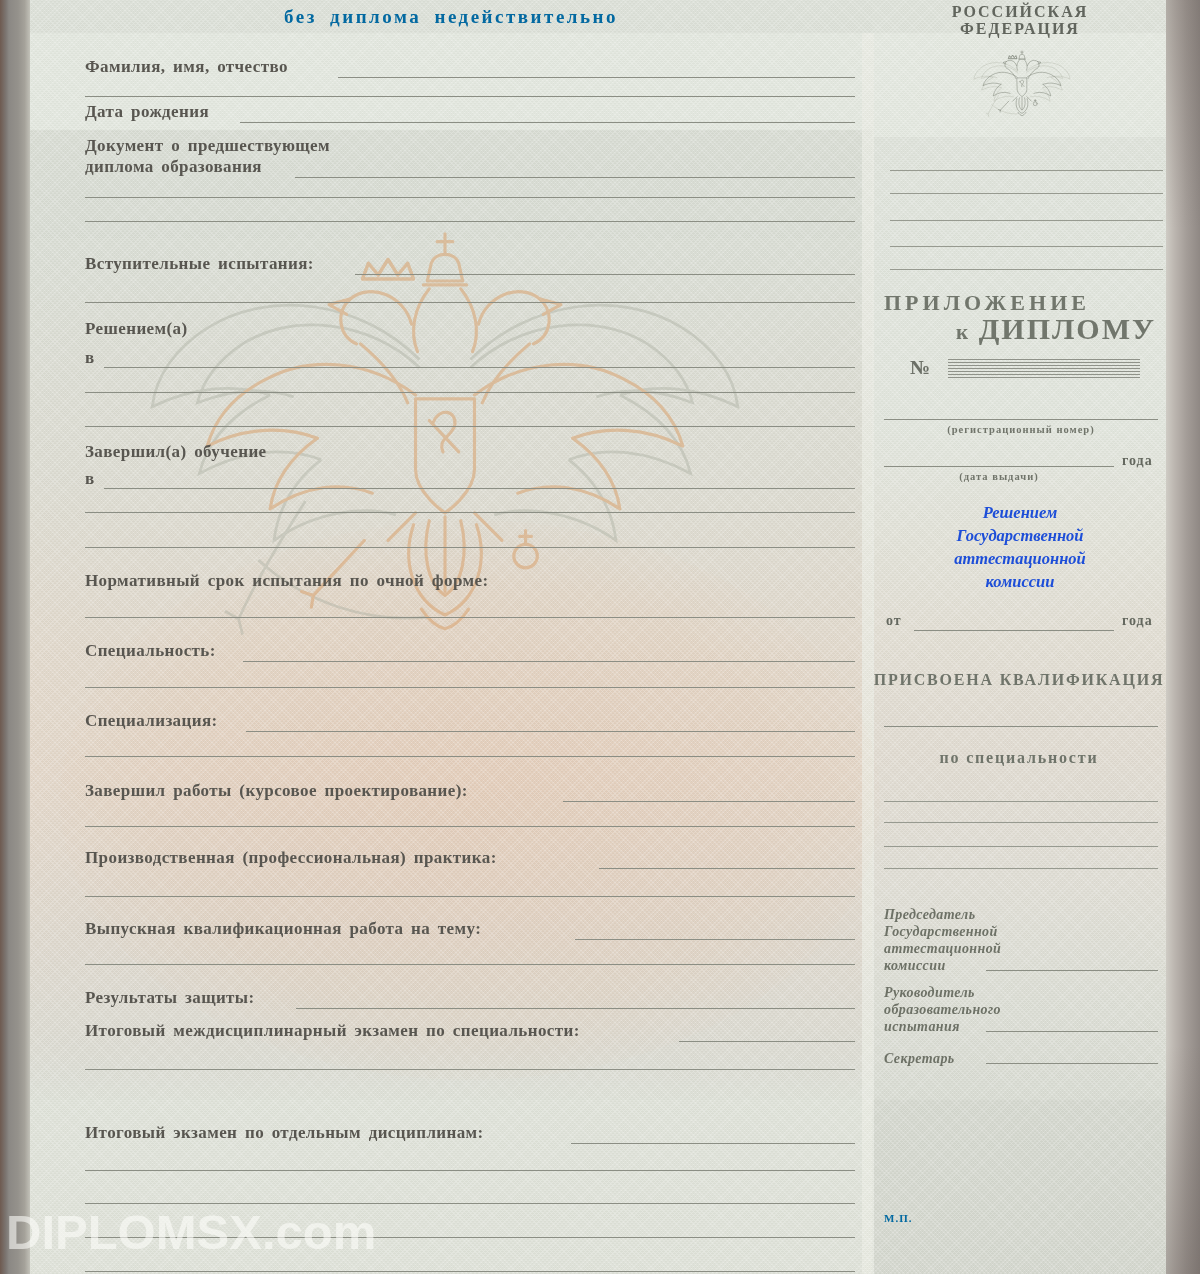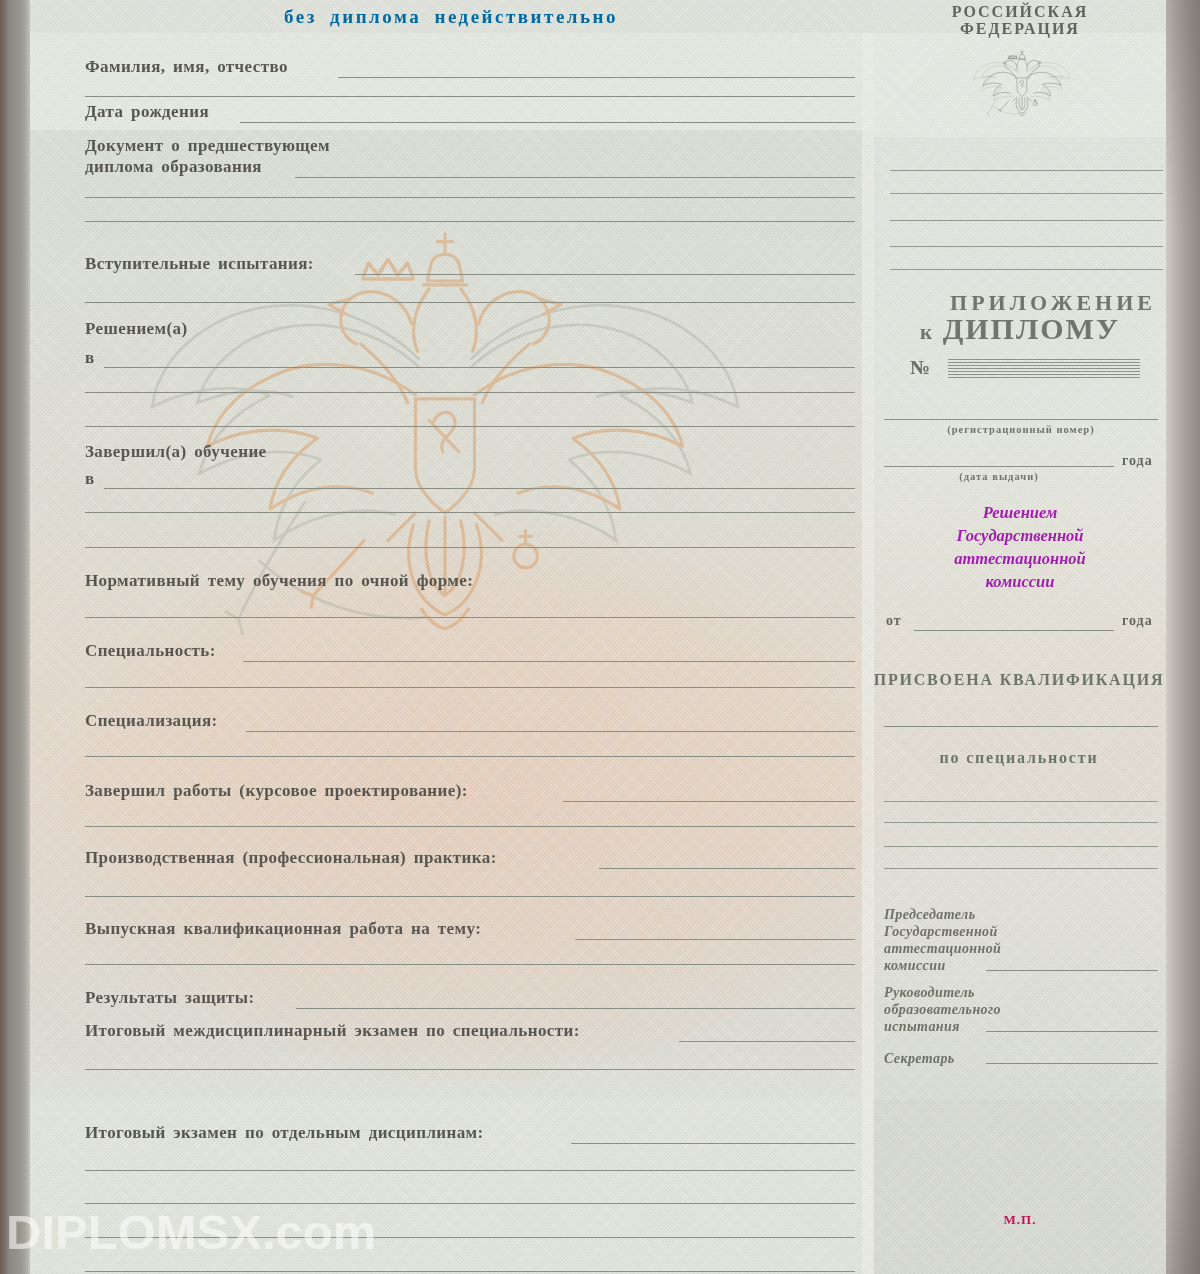--- a/index.html
+++ b/index.html
@@ -57,37 +57,37 @@
   }
   .ln{position:absolute;z-index:3;height:1px;background:#8b8e84;}
   .ln.soft{background:#979a90;}
   .header-notice{
     position:absolute;z-index:3;left:30px;top:6px;width:842px;text-align:center;
     font-weight:bold;font-size:19px;letter-spacing:2.5px;word-spacing:6px;color:#0369a1;
   }
   
   .rp{position:absolute;z-index:3;color:#6b6f66;}
   .rp-country{left:884px;width:272px;text-align:center;font-weight:bold;font-size:16px;letter-spacing:2px;color:#61655d;line-height:1;}
-  .rp-title1{left:884px;top:290px;width:272px;text-align:right;font-weight:bold;font-size:22px;letter-spacing:4px;color:#71766c;}
-  .rp-title2{left:884px;top:312px;width:272px;text-align:center;font-weight:bold;font-size:30px;letter-spacing:2px;color:#71766c;line-height:1.1;font-family:Liberation Serif, serif;}
+  .rp-title1{left:884px;top:290px;width:272px;text-align:left;font-weight:bold;font-size:22px;letter-spacing:4px;color:#71766c;}
+  .rp-title2{left:884px;top:312px;width:272px;text-align:right;font-weight:bold;font-size:30px;letter-spacing:2px;color:#71766c;line-height:1.1;font-family:Liberation Serif, serif;}
   .rp-title2 .small-k{font-size:21px;letter-spacing:1px;}
   .rp-num-sign{left:910px;top:356px;font-weight:bold;font-size:20px;color:#6b6f66;}
   .num-stripes{
     position:absolute;z-index:3;left:948px;top:359px;width:192px;height:20px;
     background:repeating-linear-gradient(180deg,#8f9289 0 1px,rgba(0,0,0,0) 1px 3px);
   }
   .rp-caption{position:absolute;z-index:3;text-align:center;font-size:10.5px;letter-spacing:1px;color:#70746a;font-weight:bold;}
   .rp-year{position:absolute;z-index:3;font-size:14px;font-weight:bold;color:#64685f;letter-spacing:1px;}
   .rp-decision{position:absolute;left:884px;width:272px;z-index:3;text-align:center;
-    font-style:italic;font-weight:bold;font-size:16.5px;color:#a21caf;line-height:1;}
+    font-style:italic;font-weight:bold;font-size:16.5px;color:#1d4ed8;line-height:1;}
   .rp-heading{position:absolute;left:872px;width:294px;z-index:3;text-align:center;
     font-weight:bold;font-size:16px;letter-spacing:1.8px;color:#6f746a;}
   .rp-sig{position:absolute;left:884px;z-index:3;font-style:italic;font-weight:bold;font-size:14px;color:#6d7166;line-height:1;letter-spacing:.4px;}
-  .rp-stamp{position:absolute;left:884px;top:1212px;width:272px;z-index:3;text-align:center;
-    font-weight:bold;font-size:13px;letter-spacing:1px;color:#be185d;}
+  .rp-stamp{position:absolute;left:884px;top:1212px;width:272px;z-index:3;text-align:left;
+    font-weight:bold;font-size:11px;letter-spacing:1px;color:#0369a1;}
   
   .eagle-big{position:absolute;left:135px;top:222px;width:620px;height:452px;z-index:2;color:#d9a26e;opacity:.55;}
   .eagle-small{position:absolute;left:972px;top:37px;width:100px;height:98px;z-index:3;color:#787e73;opacity:.95;}
   
   .site-watermark{
     position:absolute;left:6px;top:1204px;z-index:5;
     font-family:"Liberation Sans", sans-serif;font-weight:bold;font-size:49px;letter-spacing:0px;
     color:rgba(253,253,250,.58);white-space:nowrap;
   }
 </style>
@@ -192,21 +192,21 @@
 <div class="ln" style="left:104px;top:367px;width:751px"></div>
 <div class="ln" style="left:85px;top:392px;width:770px"></div>
 <div class="ln" style="left:85px;top:426px;width:770px"></div>
 
 <div class="lbl" style="left:85px;top:443px">Завершил(а) обучение</div>
 <div class="lbl" style="left:85px;top:470px">в</div>
 <div class="ln" style="left:104px;top:488px;width:751px"></div>
 <div class="ln" style="left:85px;top:512px;width:770px"></div>
 <div class="ln" style="left:85px;top:547px;width:770px"></div>
 
-<div class="lbl" style="left:85px;top:572px">Нормативный тему обучения по очной форме:</div>
+<div class="lbl" style="left:85px;top:572px">Нормативный срок испытания по очной форме:</div>
 <div class="ln" style="left:85px;top:617px;width:770px"></div>
 
 <div class="lbl" style="left:85px;top:642px">Специальность:</div>
 <div class="ln" style="left:243px;top:661px;width:612px"></div>
 <div class="ln" style="left:85px;top:687px;width:770px"></div>
 
 <div class="lbl" style="left:85px;top:712px">Специализация:</div>
 <div class="ln" style="left:246px;top:731px;width:609px"></div>
 <div class="ln" style="left:85px;top:756px;width:770px"></div>
 

